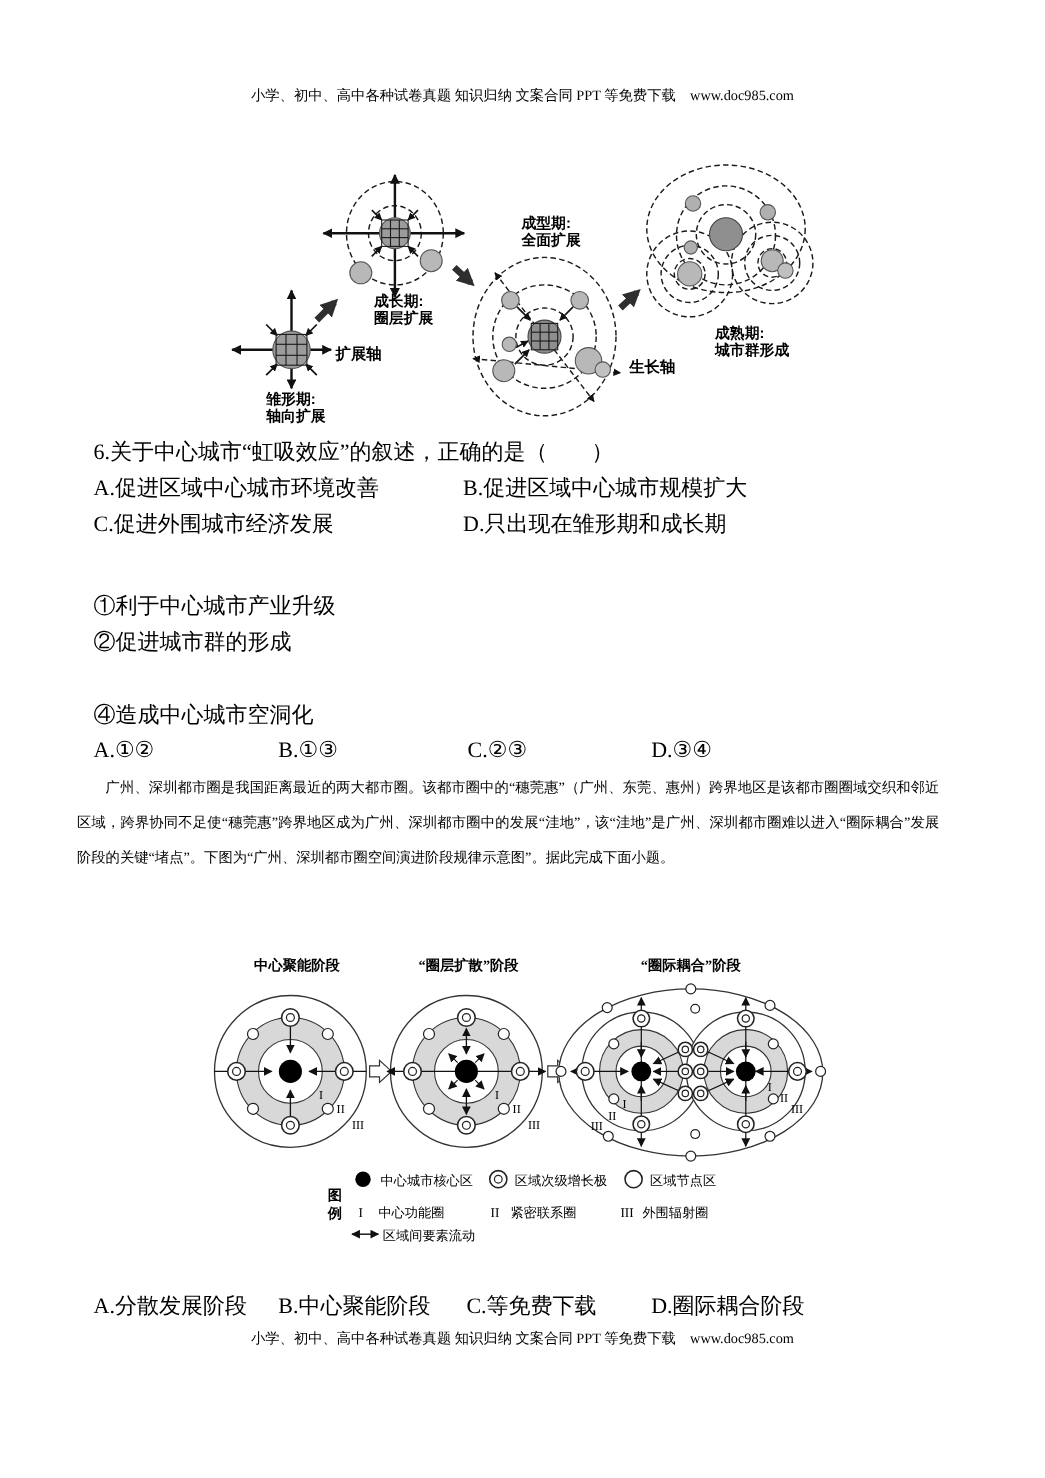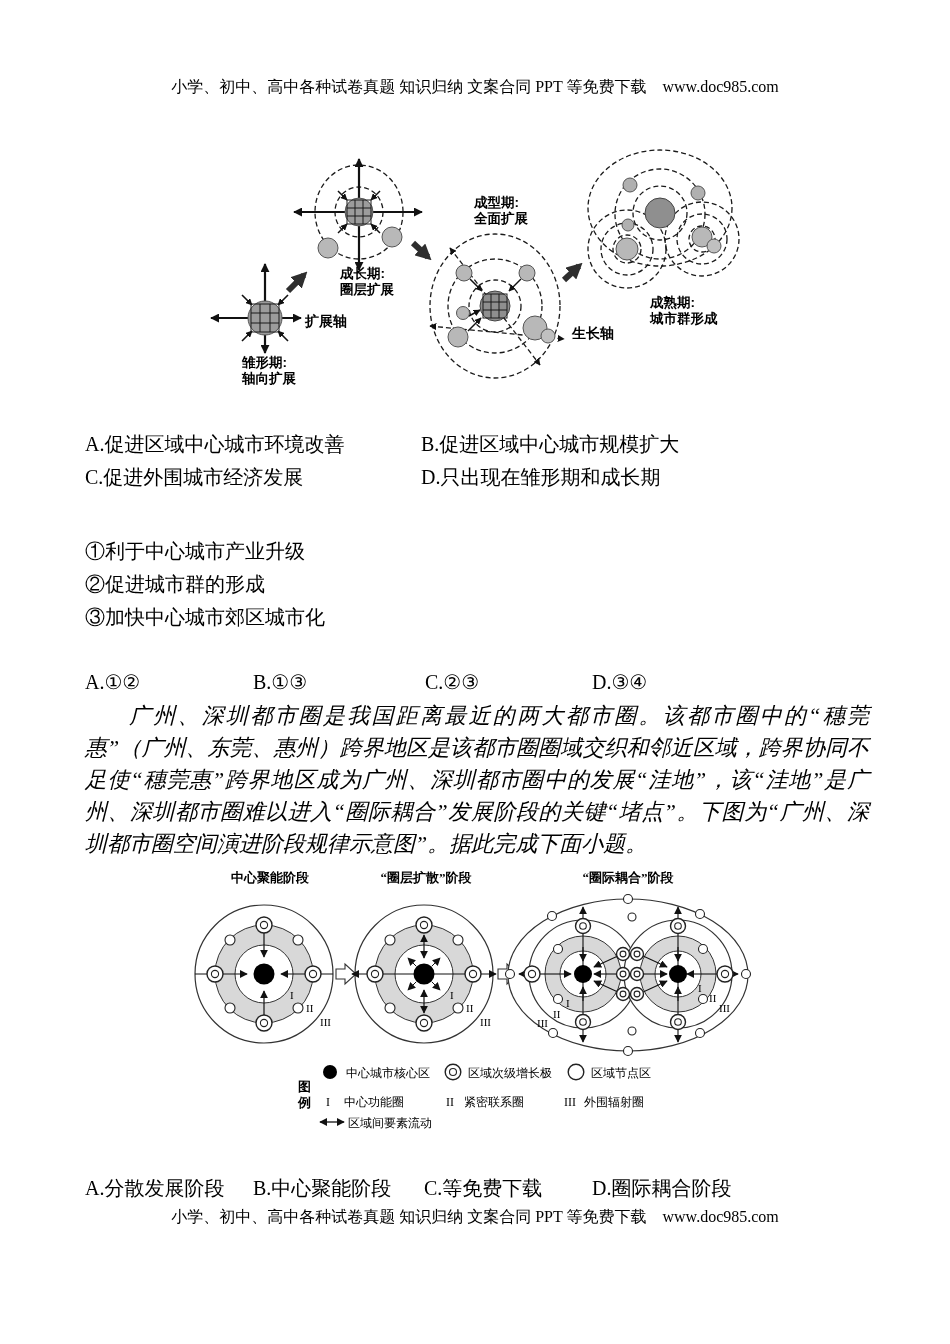--- a/index.html
+++ b/index.html
@@ -1,22 +1,22 @@
 <!DOCTYPE html>
 <html><head>
 <meta charset="utf-8">
 <style>
   html,body{margin:0;padding:0;background:#888;}
   .page{position:relative;width:950px;height:1344px;background:#fff;overflow:hidden;
         font-family:"Liberation Serif",serif;color:#000;}
-  .note{position:absolute;left:0;width:950px;text-align:center;font-size:16px;line-height:20px;color:#000;}
+  .note{position:absolute;left:0;width:950px;text-align:center;font-size:13px;line-height:20px;color:#000;}
   .tline{position:absolute;left:85px;width:800px;font-size:20px;line-height:26px;white-space:nowrap;}
   .tline .opt{position:absolute;top:0;white-space:nowrap;}
-  .para{position:absolute;left:85px;width:784px;font-size:22px;line-height:32px;
-        text-align:justify;text-indent:2em;font-style:italic;}
+  .para{position:absolute;left:70px;width:784px;font-size:13px;line-height:32px;
+        text-align:justify;text-indent:2em;}
   svg{position:absolute;overflow:visible;}
   svg text{font-family:"Liberation Serif",serif;fill:#000;}
   .dlbl{font-family:"Liberation Sans",sans-serif;font-weight:700;font-size:13.5px;}
   .daxis{font-family:"Liberation Sans",sans-serif;font-weight:700;font-size:14px;}
   .slbl{font-weight:600;font-size:13px;}
   .ring{font-size:11px;}
   .leg{font-size:12px;}
   .ln{stroke:#111;fill:none;}
   .dash{stroke:#1a1a1a;fill:none;stroke-dasharray:5 3;stroke-width:1.3;}
   .node{stroke:#555;stroke-width:1;}
@@ -136,32 +136,33 @@
       <circle cx="522" cy="117" r="10" fill="#b8b8b8" class="node"></circle>
       <circle cx="534" cy="126" r="7" fill="#c0c0c0" class="node"></circle>
       <circle cx="450" cy="65" r="7" fill="#b0b0b0" class="node"></circle>
       <circle cx="518" cy="73" r="7" fill="#b0b0b0" class="node"></circle>
       <circle cx="448" cy="105" r="6" fill="#b0b0b0" class="node"></circle>
       <text class="dlbl" x="470" y="187">成熟期:</text>
       <text class="dlbl" x="470" y="203">城市群形成</text>
     </g>
   </svg>
 
+  <div class="tline" style="top:398px">6.关于中心城市“虹吸效应”的叙述，正确的是（　　）</div>
   <div class="tline" style="top:431px">
     <span class="opt" style="left:0">A.促进区域中心城市环境改善</span>
     <span class="opt" style="left:336px">B.促进区域中心城市规模扩大</span>
   </div>
   <div class="tline" style="top:464px">
     <span class="opt" style="left:0">C.促进外围城市经济发展</span>
     <span class="opt" style="left:336px">D.只出现在雏形期和成长期</span>
   </div>
 
   <div class="tline" style="top:571px">②促进城市群的形成</div>
   <div class="tline" style="top:538px">①利于中心城市产业升级</div>
-  <div class="tline" style="top:604px">③加快中心城市郊区城市化</div>
+  <div class="tline" style="top:637px">④造成中心城市空洞化</div>
   <div class="tline" style="top:669px">
     <span class="opt" style="left:0">A.①②</span>
     <span class="opt" style="left:168px">B.①③</span>
     <span class="opt" style="left:340px">C.②③</span>
     <span class="opt" style="left:507px">D.③④</span>
   </div>
 
   <div class="para" style="top:700px">广州、深圳都市圈是我国距离最近的两大都市圈。该都市圈中的“穗莞惠”（广州、东莞、惠州）跨界地区是该都市圈圈域交织和邻近区域，跨界协同不足使“穗莞惠”跨界地区成为广州、深圳都市圈中的发展“洼地”，该“洼地”是广州、深圳都市圈难以进入“圈际耦合”发展阶段的关键“堵点”。下图为“广州、深圳都市圈空间演进阶段规律示意图”。据此完成下面小题。</div>
 
   <svg style="left:180px;top:855px" width="640" height="290" viewBox="0 0 640 290">

